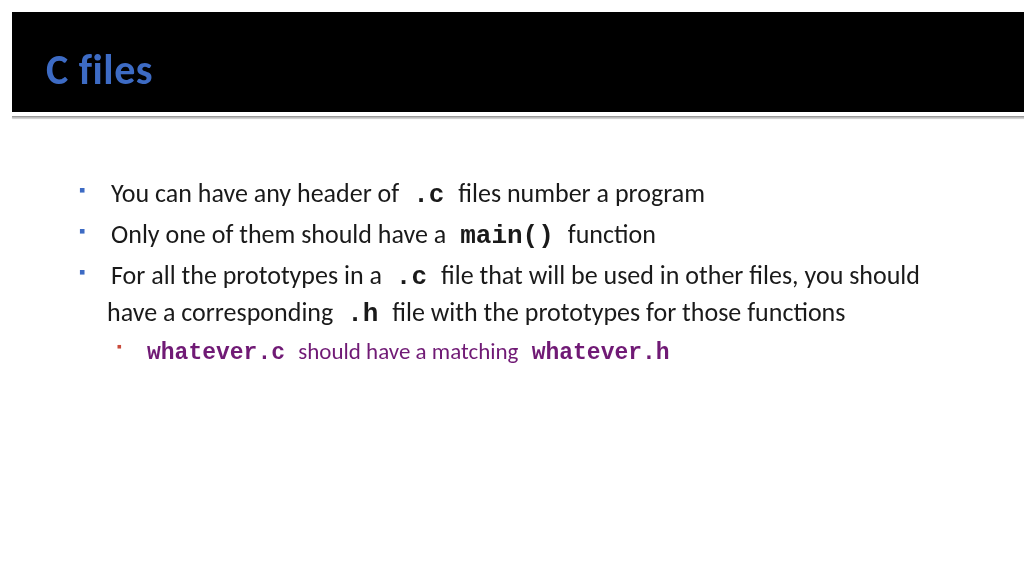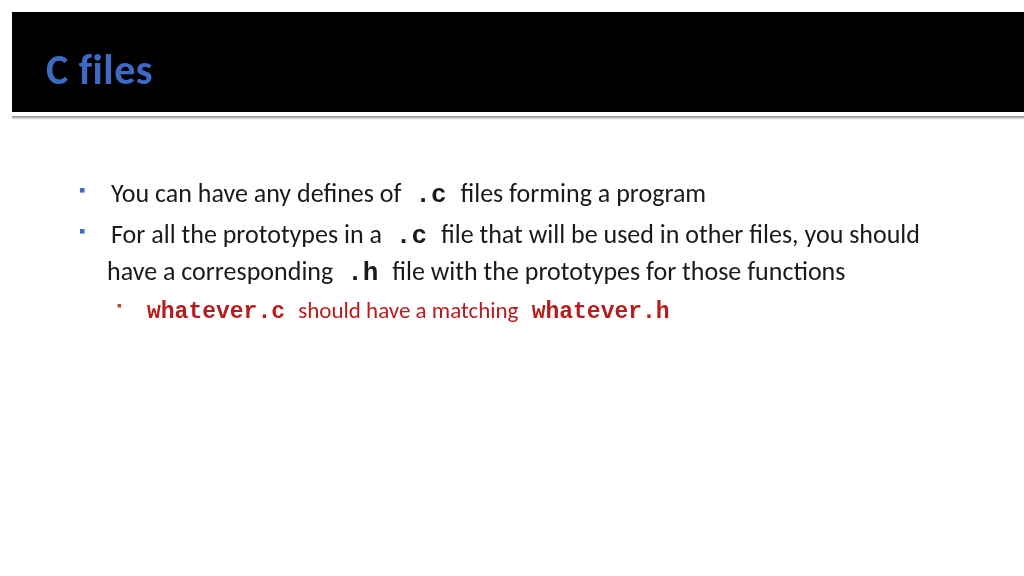--- a/index.html
+++ b/index.html
@@ -56,21 +56,21 @@
     }
     ul.sub-list {
       list-style: none;
       margin-top: 2px;
     }
     ul.sub-list > li {
       position: relative;
       padding-left: 28px;
       font-size: 23px;
       line-height: 1.35;
-      color: #b91c1c;
+      color: #701a75;
     }
     ul.sub-list > li::before {
       content: "▪";
       position: absolute;
       left: 2px;
       top: 2px;
       color: #c94a3b;
       font-size: 14px;
     }
     .code {
@@ -82,21 +82,24 @@
 <body>
 
 <div class="header">
   <div class="title">C files</div>
 </div>
 <div class="divider"></div>
 
 <div class="content">
   <ul class="main-list">
     <li>
-      <span>You can have any defines of </span><span class="code">.c</span><span> files forming a program</span>
+      <span>You can have any header of </span><span class="code">.c</span><span> files number a program</span>
+    </li>
+    <li>
+      <span>Only one of them should have a </span><span class="code">main()</span><span> function</span>
     </li>
     <li>
       <span>For all the prototypes in a </span><span class="code">.c</span><span> file that will be used in other files, you should have a corresponding </span><span class="code">.h</span><span> file with the prototypes for those functions</span>
       <ul class="sub-list">
         <li>
           <span class="code">whatever.c</span><span> should have a matching </span><span class="code">whatever.h</span>
         </li>
       </ul>
     </li>
   </ul>

